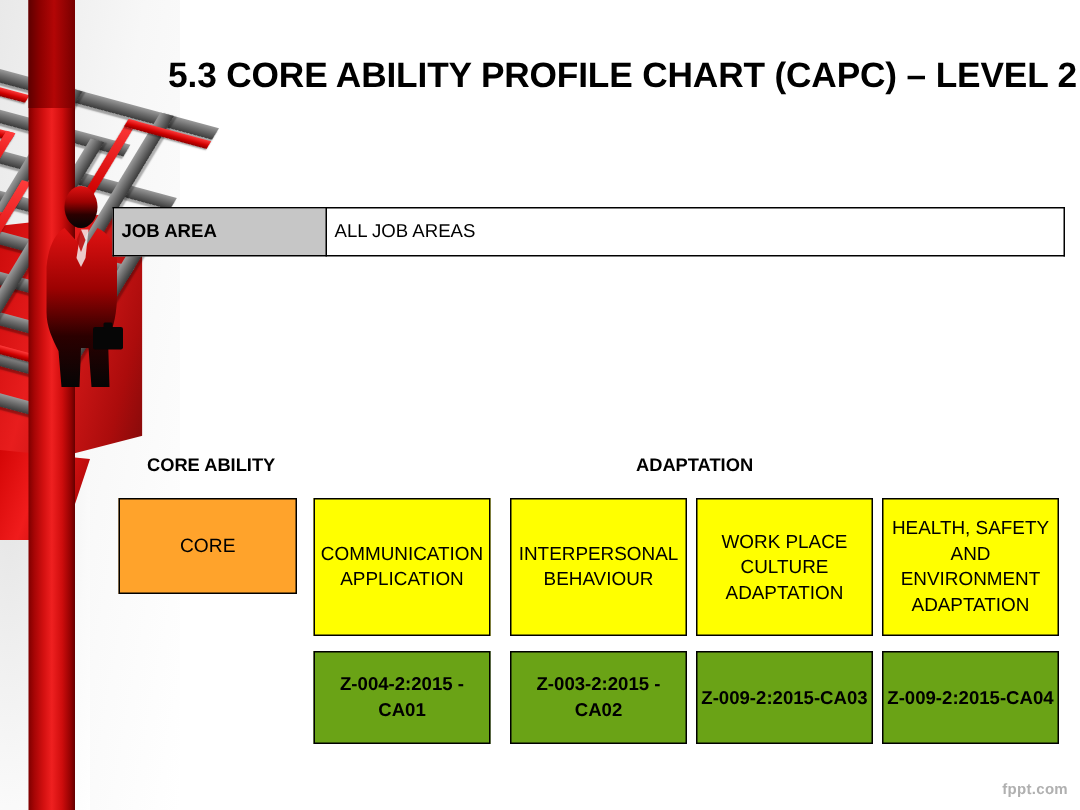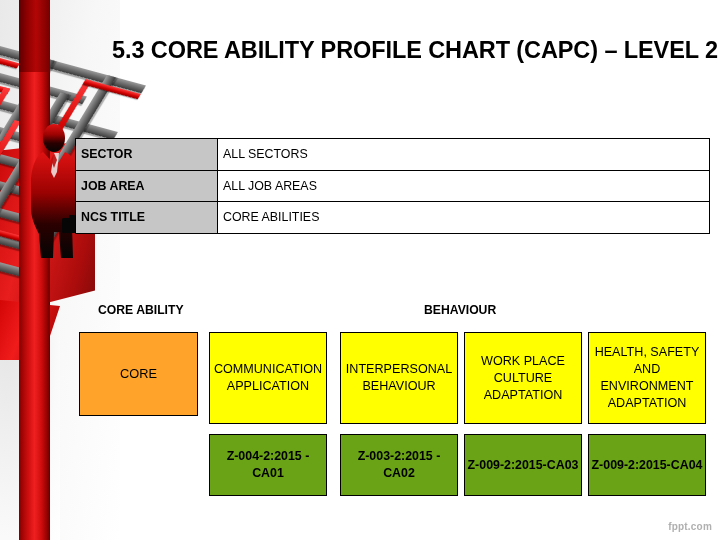--- a/index.html
+++ b/index.html
@@ -207,21 +207,21 @@
     justify-content: center;
     text-align: center;
     font-family: "Liberation Sans", sans-serif;
     color: #000000;
     line-height: 16.5px;
   }
   .box-core {
     left: 79px;
     top: 332px;
     width: 119px;
-    height: 84px;
+    height: 64px;
     background: #ffa32b;
     font-size: 12.8px;
   }
   .ab-col { position: absolute; width: 118px; }
   .ab-name {
     position: absolute;
     left: 0;
     top: 0;
     width: 118px;
     height: 92px;
@@ -338,36 +338,28 @@
       <rect x="36" y="96" width="20" height="15" rx="1.5" fill="#060606"></rect>
       <rect x="43" y="93" width="6" height="4" rx="1" fill="#060606"></rect>
     </svg>
   </div>
 
   <div class="title">5.3  CORE ABILITY PROFILE CHART (CAPC)  – LEVEL 2</div>
 
   <table class="info-table">
     <tbody>
       <tr>
-        <td class="lbl">SECTOR</td>
-        <td class="val" colspan="3">ALL SECTORS</td>
-      </tr>
-      <tr>
         <td class="lbl">JOB AREA</td>
         <td class="val" colspan="3">ALL JOB AREAS</td>
       </tr>
-      <tr>
-        <td class="lbl">NCS TITLE</td>
-        <td class="val" colspan="3">CORE ABILITIES</td>
-      </tr>
     </tbody>
   </table>
 
   <div class="cap cap-core">CORE ABILITY</div>
-  <div class="cap cap-abils">BEHAVIOUR</div>
+  <div class="cap cap-abils">ADAPTATION</div>
 
   <div class="box box-core">
     <span>CORE</span>
   </div>
 
   <div class="ab-col col1">
     <div class="ab-name">COMMUNICATION APPLICATION</div>
     <div class="ab-code">Z-004-2:2015 -CA01</div>
   </div>
   <div class="ab-col col2">

